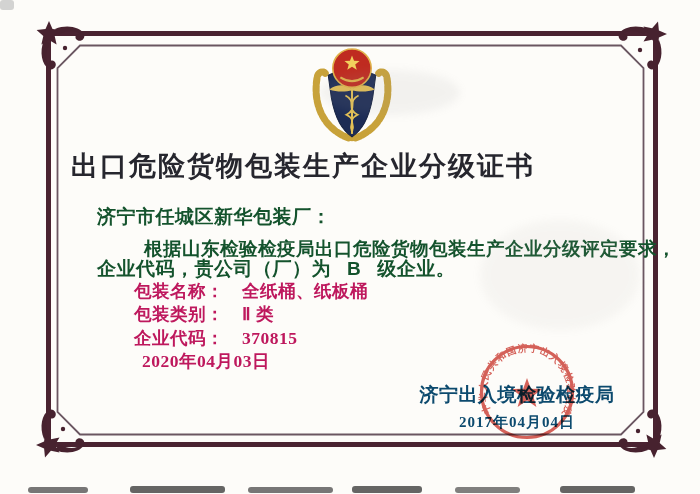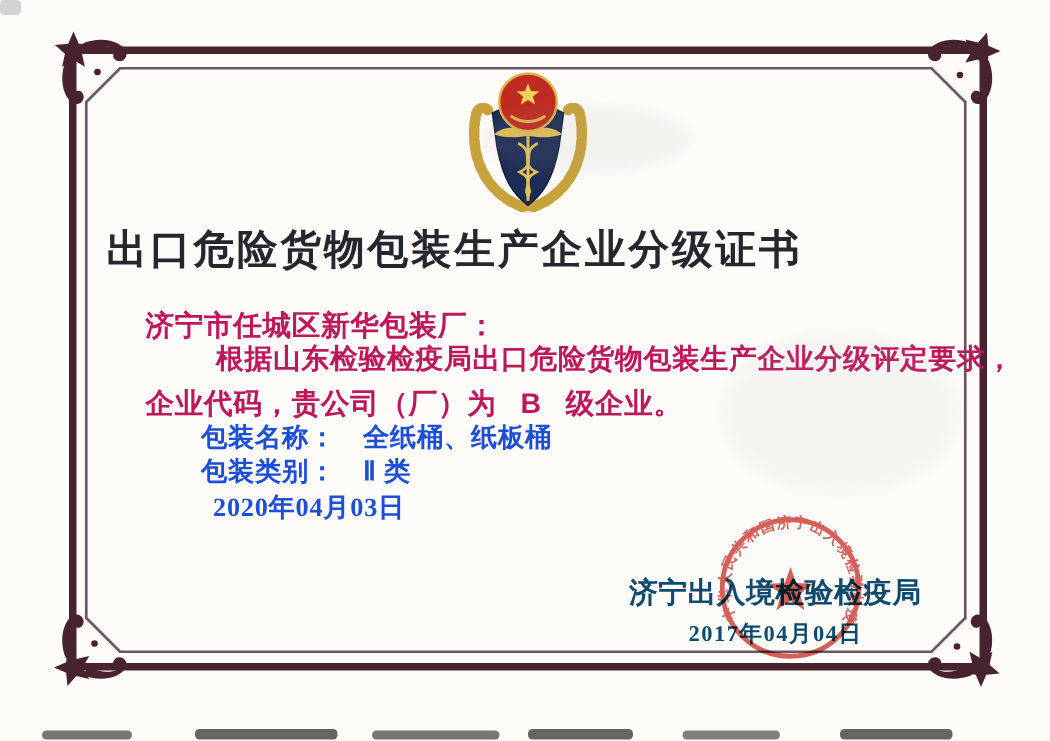--- a/index.html
+++ b/index.html
@@ -26,39 +26,39 @@
     text-align: center;
     font-family: "Liberation Sans", sans-serif;
     font-weight: bold;
     font-size: 27px;
     letter-spacing: 2px;
     color: #26262e;
   }
 
   .bodytext {
     position: absolute;
-    color: #be185d;
+    color: #14532d;
     font-size: 19px;
     font-weight: bold;
     letter-spacing: 0.5px;
     white-space: nowrap;
   }
   .recipient   { left: 97px;  top: 204px; }
-  .intro-line  { left: 144px; top: 226px; font-size: 18.5px; text-align: right; }
+  .intro-line  { left: 144px; top: 236px; font-size: 18.5px; text-align: right; }
   .review-line { left: 97px;  top: 256px; }
   .grade-letter { display: inline-block; margin: 0 16px; font-family: "Liberation Sans", sans-serif; }
 
   .fields {
     position: absolute; left: 134px; top: 279px;
   }
   .field-row {
     display: flex; align-items: baseline;
     height: 23.3px;
     font-size: 17.5px;
-    color: #1d4ed8;
+    color: #be185d;
     font-weight: bold;
     letter-spacing: 0.5px;
     white-space: nowrap;
   }
   .field-label { min-width: 100px; }
   .field-value { margin-left: 8px; }
 
   .issuer-block {
     position: absolute; left: 407px; top: 382px; width: 220px;
     text-align: center;
@@ -131,20 +131,24 @@
   <div class="fields">
     <div class="field-row">
       <span class="field-label">包装名称：</span>
       <span class="field-value">全纸桶、纸板桶</span>
     </div>
     <div class="field-row">
       <span class="field-label">包装类别：</span>
       <span class="field-value">Ⅱ 类</span>
     </div>
     <div class="field-row">
+      <span class="field-label">企业代码：</span>
+      <span class="field-value">370815</span>
+    </div>
+    <div class="field-row">
       <span class="field-value">2020年04月03日</span>
     </div>
   </div>
 
   <div class="issuer-block">
     <div class="issuer-name">济宁出入境检验检疫局</div>
     <div class="issue-date">2017年04月04日</div>
   </div>
 
   <svg class="seal" viewBox="0 0 100 100">

